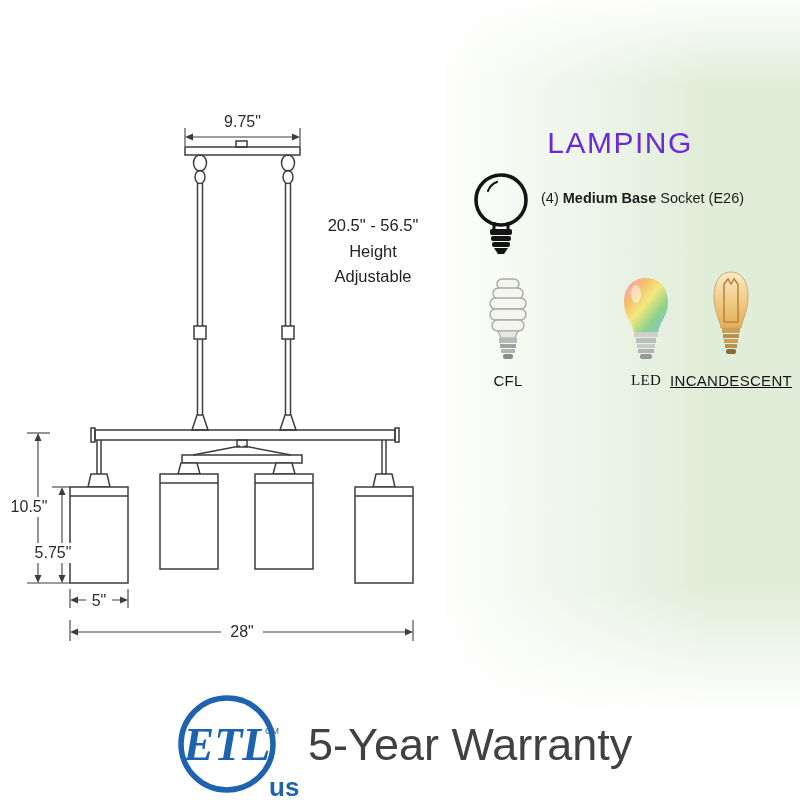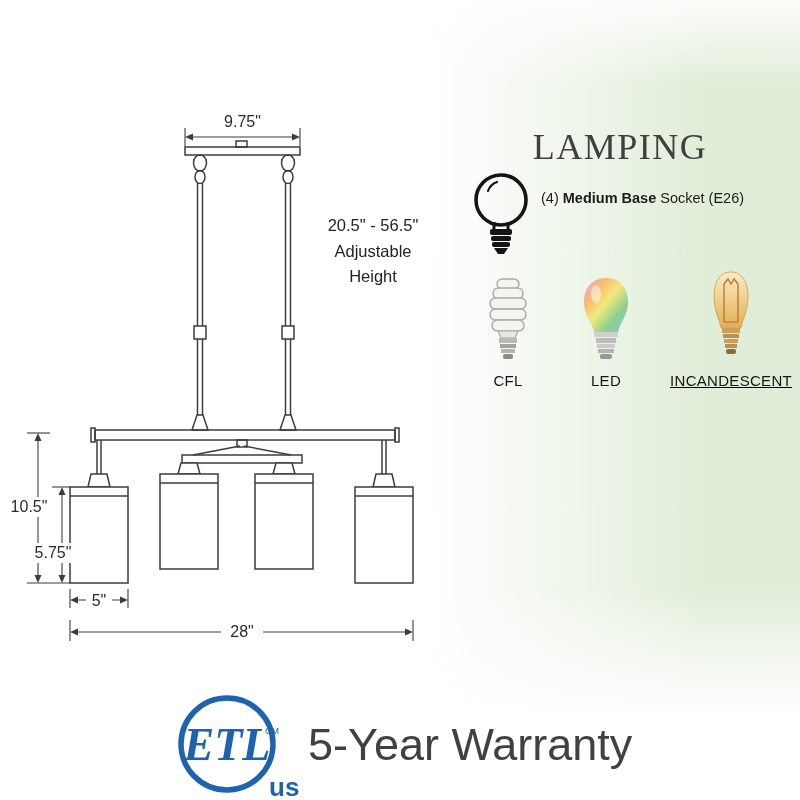--- a/index.html
+++ b/index.html
@@ -12,21 +12,21 @@
     background:
       linear-gradient(to bottom, rgba(255,255,255,.9) 0%, rgba(255,255,255,0) 12%, rgba(255,255,255,0) 82%, #ffffff 100%),
       linear-gradient(to right, rgba(224,237,216,0) 0%, #e0edd8 75%);
   }
 
   svg.diagram { position:absolute; left:0; top:0; }
 
   .dim-label { position:absolute; font-size:16px; color:#2b2b2b; background:#ffffff; text-align:center; line-height:1.1; padding:1px 0; }
   .height-note { position:absolute; font-size:16.5px; color:#232323; text-align:center; line-height:1.55; }
 
-  .lamping-title { position:absolute; font-size:36px; letter-spacing:1.5px; color:#404040; text-align:center;font-family:Liberation Serif, serif; }
+  .lamping-title { position:absolute; font-size:30px; letter-spacing:1.5px; color:#6d28d9; text-align:center; }
   .socket-text { position:absolute; font-size:14.5px; color:#1c1c1c; line-height:1.15; }
   .socket-text .line2 { margin-top:6px; }
   .socket-text .b { font-weight:bold; }
 
   .bulb-fig { position:absolute; top:264px; display:flex; flex-direction:column; align-items:center; justify-content:flex-end; }
   .bulb-stack { height:100px; display:flex; align-items:flex-end; justify-content:center; }
   .bulb-label { font-size:15px; margin-top:8px; color:#161616; letter-spacing:.3px; white-space:nowrap; }
 
   .dimmer-block { position:absolute; font-size:34px; line-height:47px; letter-spacing:1px; color:#141414; text-align:center; }
 
@@ -129,22 +129,22 @@
         <polygon points="70,632 78,628.5 78,635.5"></polygon>
         <polygon points="413,632 405,628.5 405,635.5"></polygon>
       </g>
     </g>
   </svg>
 
   <div class="dim-label" style="left:205px;top:112px;width:75px;">9.75"</div>
 
   <div class="height-note" style="left:312px;top:213px;width:122px;">
     <div>20.5" - 56.5"</div>
+    <div>Height</div>
     <div>Adjustable</div>
-    <div>Height</div>
   </div>
 
   <div class="dim-label" style="left:5px;top:497px;width:48px;">10.5"</div>
   <div class="dim-label" style="left:29px;top:543px;width:48px;">5.75"</div>
   <div class="dim-label" style="left:86px;top:591px;width:26px;">5"</div>
   <div class="dim-label" style="left:221px;top:622px;width:42px;">28"</div>
 
   <div class="lamping-title" style="left:460px;top:126px;width:320px;">LAMPING</div>
 
   <svg class="abs" style="left:470px;top:170px;" width="62" height="86" viewBox="0 0 62 86">
@@ -175,21 +175,21 @@
         <polygon points="13,55 33,55 30,62 16,62" fill="#e6e6e2" stroke="#aaaaa4" stroke-width="1.2"></polygon>
         <rect x="14" y="62" width="18" height="5" fill="#b9b9b9"></rect>
         <rect x="15" y="68" width="16" height="4" fill="#a3a3a3"></rect>
         <rect x="16" y="73" width="14" height="4" fill="#b3b3b3"></rect>
         <rect x="18" y="78" width="10" height="5" rx="2" fill="#8b8b8b"></rect>
       </svg>
     </div>
     <div class="bulb-label">CFL</div>
   </div>
 
-  <div class="bulb-fig" style="left:568px;width:76px;">
+  <div class="bulb-fig" style="left:608px;width:76px;font-family:Liberation Serif, serif;">
     <div class="bulb-stack">
       <svg width="54" height="88" viewBox="0 0 54 88">
         <defs>
           <linearGradient id="ledg" x1="0" y1="0" x2="1" y2="1">
             <stop offset="0" stop-color="#f09ad6"></stop>
             <stop offset="0.28" stop-color="#f6c06c"></stop>
             <stop offset="0.48" stop-color="#f2e97e"></stop>
             <stop offset="0.72" stop-color="#8ed08b"></stop>
             <stop offset="1" stop-color="#7fc3ea"></stop>
           </linearGradient>

